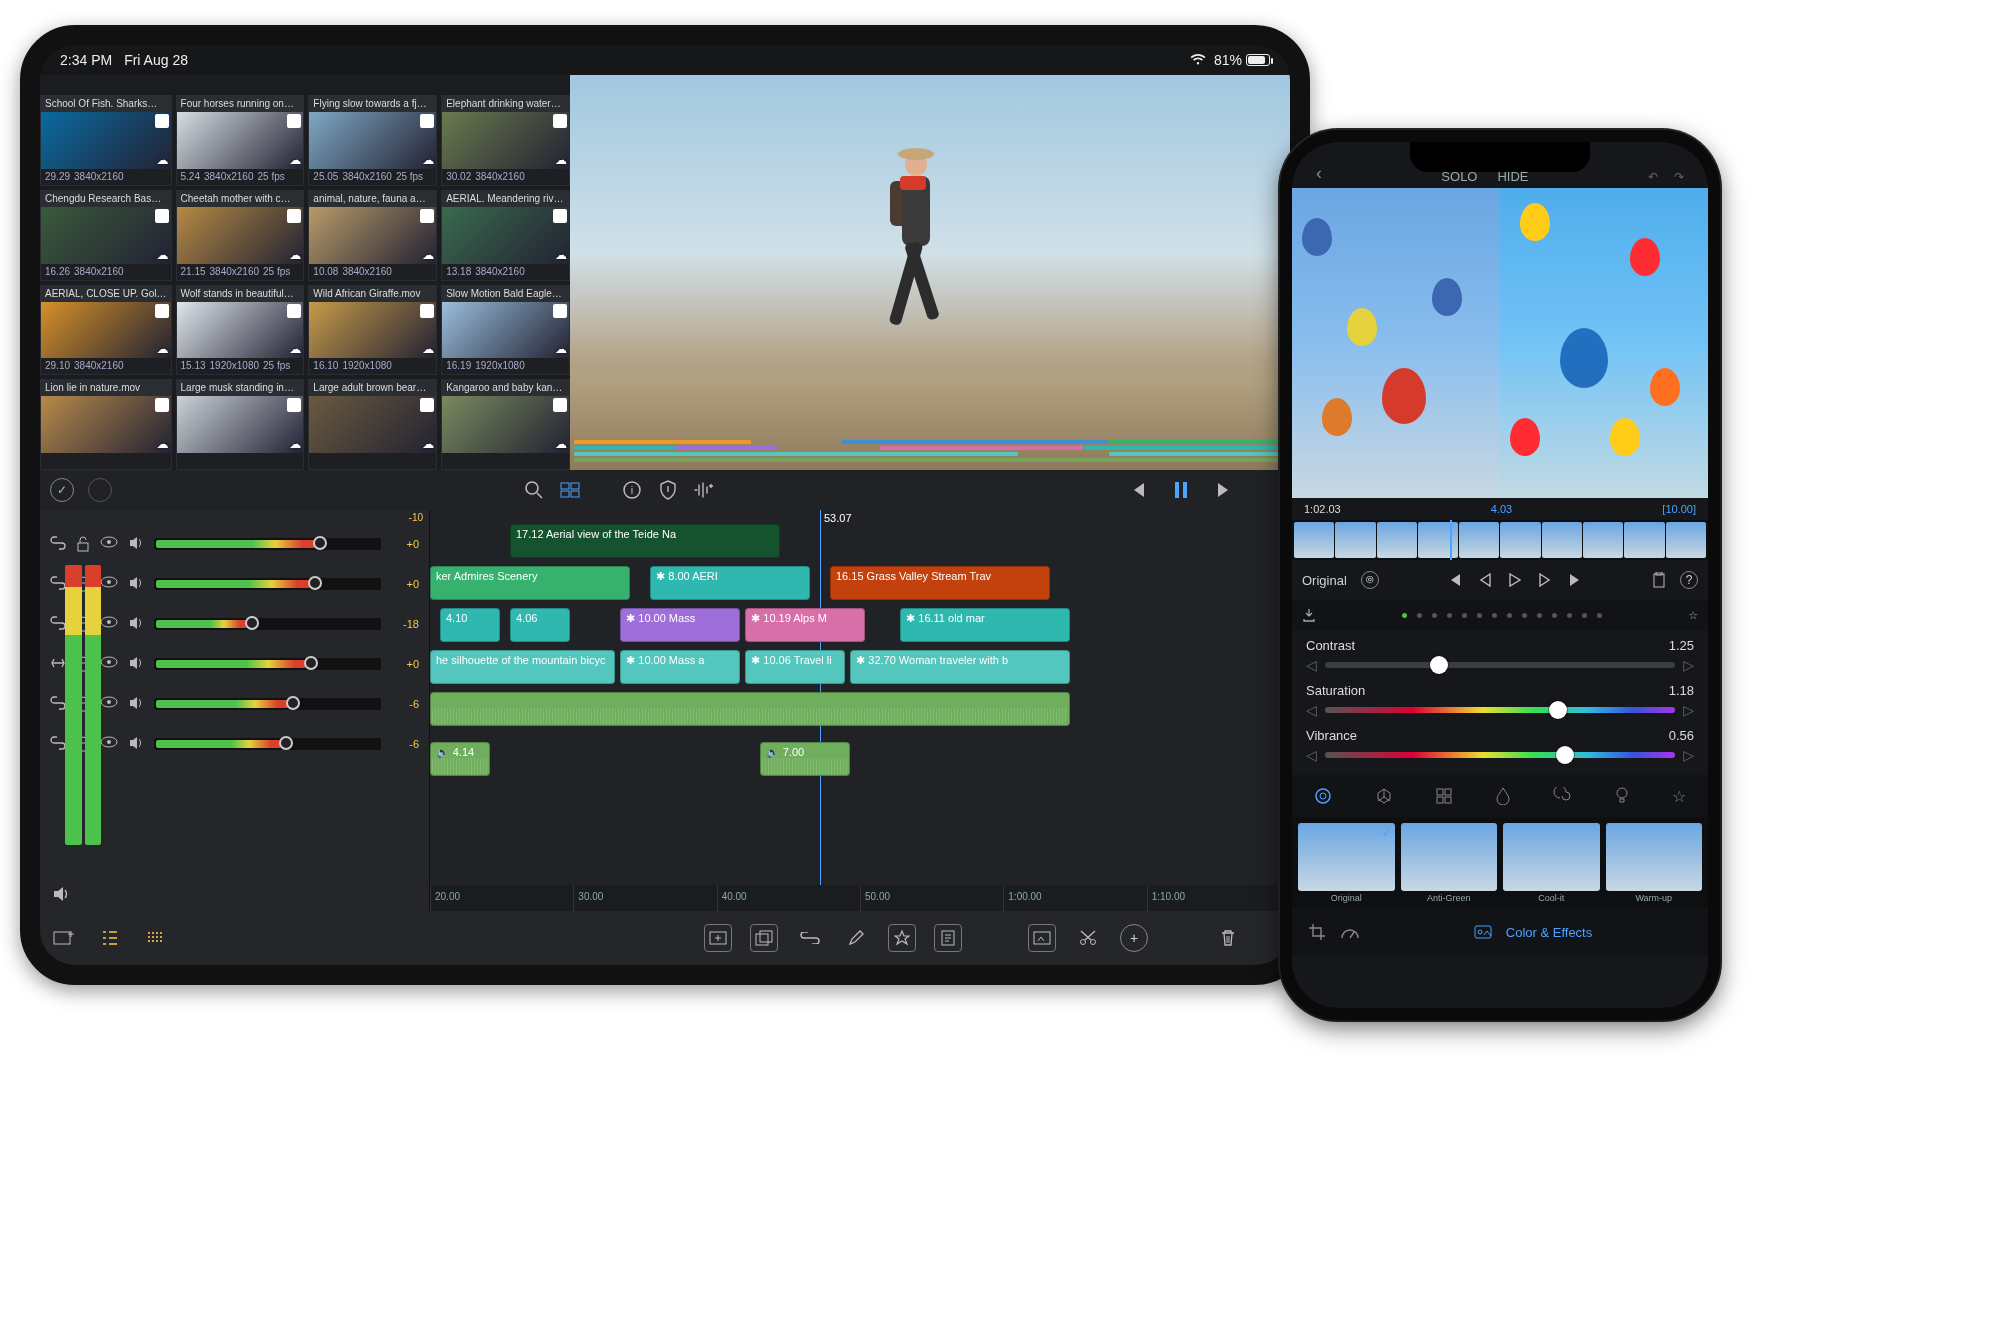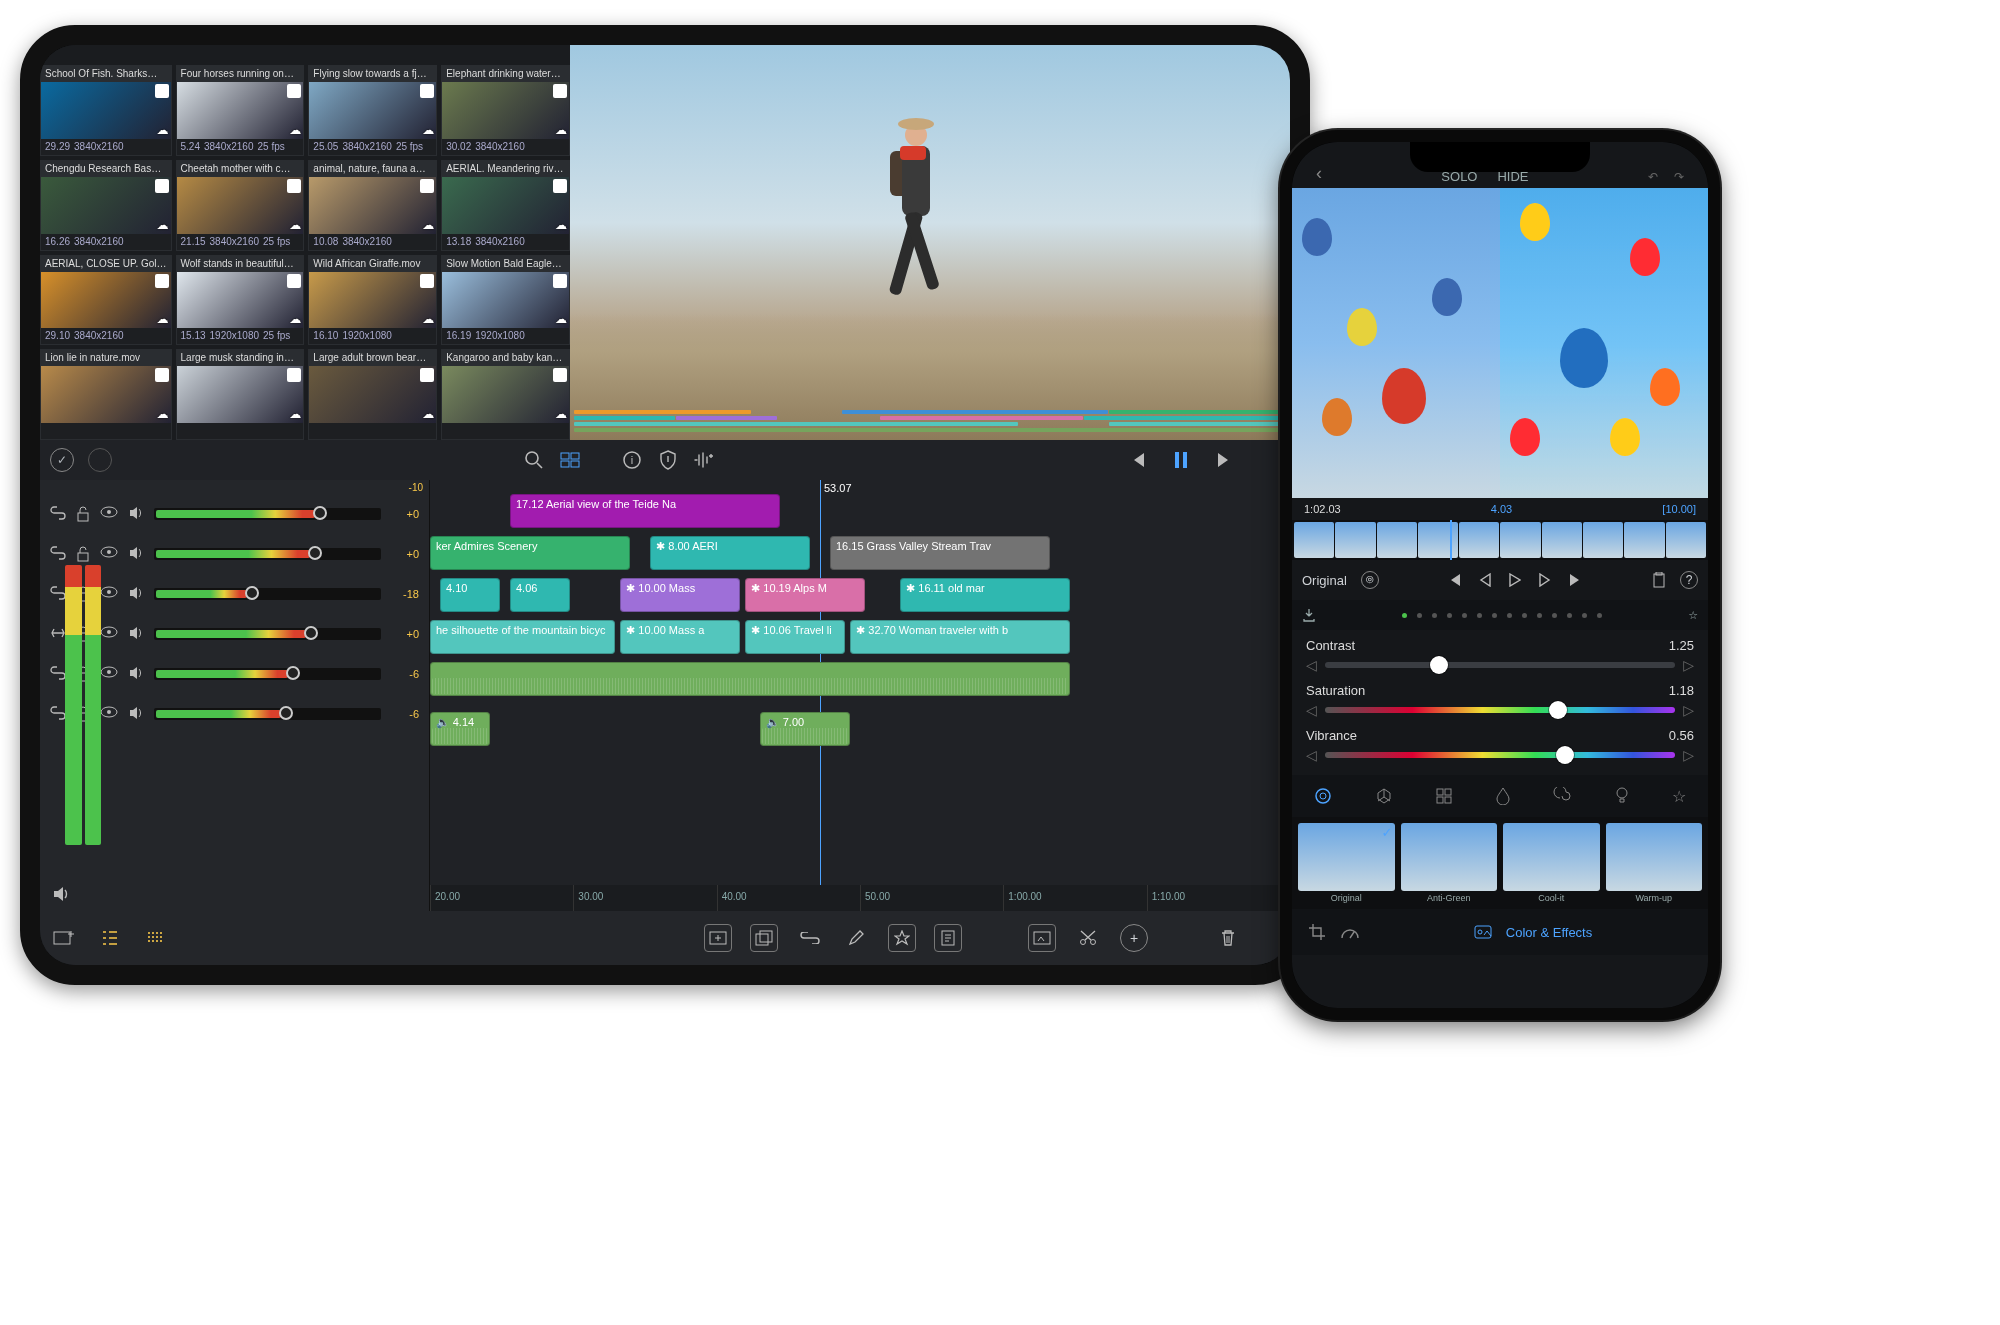--- a/index.html
+++ b/index.html
@@ -69,21 +69,21 @@
   .db-val { width:28px; font-size:11px; color:#f9c84a; text-align:right; }
 
   .vu-strip { position:absolute; left:25px; top:520px; bottom:120px; width:36px; display:flex; gap:3px; }
   .vu-col { flex:1; background:linear-gradient(180deg,#d9402c 0 8%, #e6d23c 8% 25%, #4cc24c 25% 100%); border-radius:2px; }
 
   .timeline { flex:1; position:relative; background:#202226; overflow:hidden; }
   .playhead-label { position:absolute; top:0; left:390px; font-size:11px; color:#fff; padding:2px 4px; }
   .playhead { position:absolute; top:0; bottom:0; width:0; border-left:1px solid #4da3ff; left:390px; }
   .tl-track { position:absolute; left:0; right:0; height:38px; }
   .tclip { position:absolute; top:2px; height:34px; border-radius:4px; color:#fff; font-size:11px; padding:4px 6px; white-space:nowrap; overflow:hidden; box-shadow: inset 0 0 0 1px rgba(0,0,0,.25); }
-  .c-orange{background:#a21caf;} .c-green{background:#36b26e;} .c-teal{background:#2fb8b0;} .c-blue{background:#737373;} .c-purple{background:#9e6fd8;} .c-pink{background:#d96fa8;} .c-lteal{background:#53c6bd;} .c-audio{background:#6fae5c;}
+  .c-orange{background:#14532d;} .c-green{background:#36b26e;} .c-teal{background:#2fb8b0;} .c-blue{background:#c2410c;} .c-purple{background:#9e6fd8;} .c-pink{background:#d96fa8;} .c-lteal{background:#53c6bd;} .c-audio{background:#6fae5c;}
   .wave { position:absolute; left:2px; right:2px; top:16px; bottom:2px; background:repeating-linear-gradient(90deg, rgba(255,255,255,.25) 0 1px, transparent 1px 3px); opacity:.6; border-radius:2px; }
   .ruler { position:absolute; left:0; right:0; bottom:0; height:26px; background:#1a1c1f; display:flex; font-size:10px; color:#8aa; }
   .ruler span { flex:1; border-left:1px solid #333; padding-left:4px; padding-top:6px; }
 
   .bottom-toolbar { height:54px; background:#24262a; display:flex; align-items:center; padding:0 10px; gap:18px; color:#cfd2d6; }
   .bottom-toolbar .spacer{flex:1;}
   .tb-icn { width:28px; height:28px; display:flex; align-items:center; justify-content:center; border:1px solid #777; border-radius:4px; font-size:14px; color:#cfd2d6; }
   .tb-icn.noborder{border:none;}
 
   
@@ -144,20 +144,38 @@
   .ip-bottom .gray{color:#888;}
 
   svg { display:block; }
 </style>
 </head>
 <body>
 
 <div class="ipad">
   <div class="ipad-inner">
 
+    <div class="status-bar">
+      <span>2:34 PM</span>
+      <span style="width:12px"></span>
+      <span>Fri Aug 28</span>
+      <span class="gap"></span>
+      <span>
+        <svg width="16" height="12" viewBox="0 0 16 12">
+            <path d="M8 10.5a1.2 1.2 0 100-2.4 1.2 1.2 0 000 2.4zM3 5.5c2.8-2.7 7.2-2.7 10 0l-1.3 1.3c-2-2-5.3-2-7.3 0L3 5.5zM.5 3C4.6-1 11.4-1 15.5 3l-1.3 1.3C10.9.9 5.1.9 1.8 4.3L.5 3z" fill="#eee"></path>
+          </svg>
+      </span>
+      <span style="width:8px"></span>
+      <span class="battery">
+        <span>81%</span>
+        <span class="battery-icon">
+            <span class="battery-fill"></span>
+          </span>
+      </span>
+    </div>
 
 
     <div class="upper">
       <div class="browser">
         <div class="clip-grid" id="clip-grid">
             <div class="clip">
               <div class="clip-title">School Of Fish. Sharks…</div>
               <div class="clip-thumb" style="background:linear-gradient(135deg,#0a6aa0, #223)">
                 <span class="badge-corner"></span>
                 <span class="cloud-icon">☁</span>

